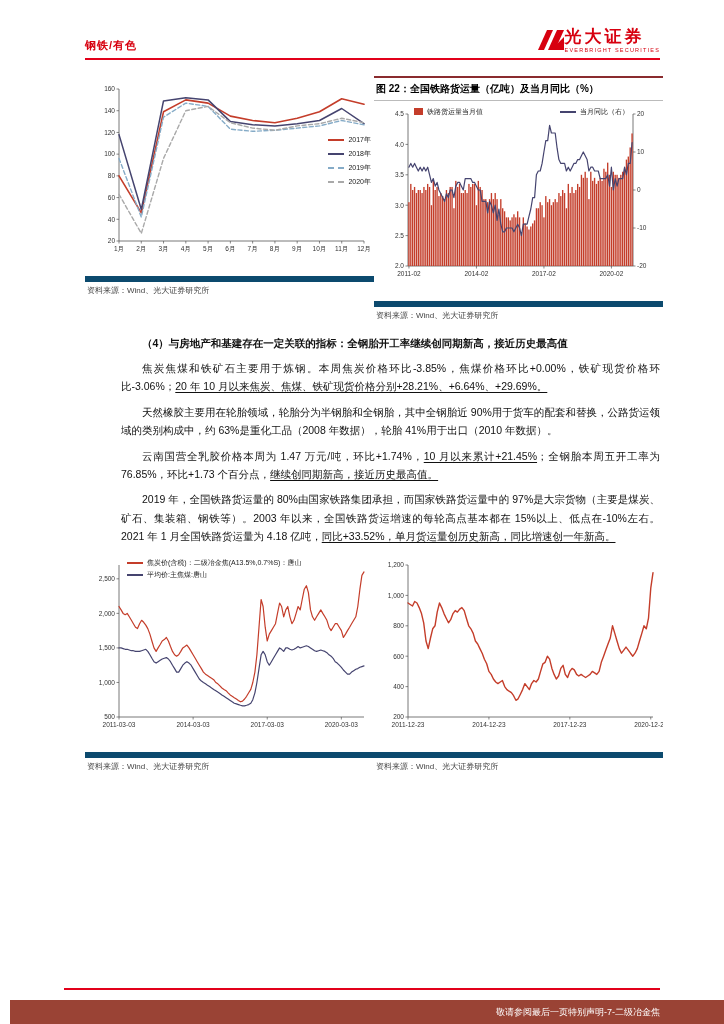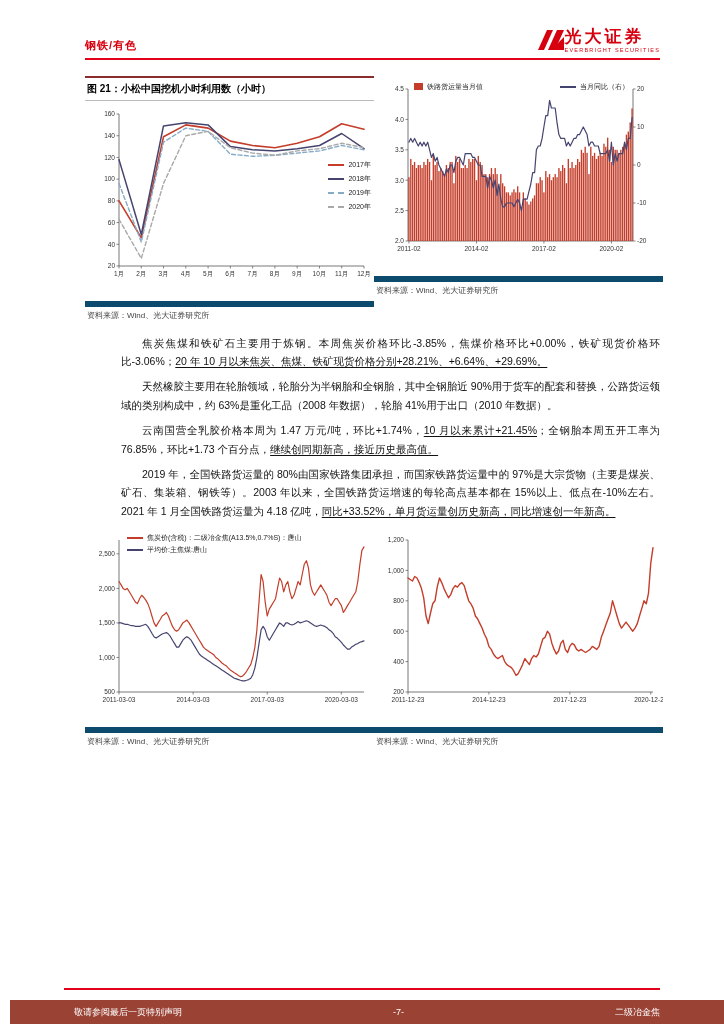--- a/index.html
+++ b/index.html
@@ -42,21 +42,21 @@
   .text-block{margin:13px 0 4px 36px;}
   .text-block p{font-size:10.5px;line-height:1.75;text-align:justify;
                 text-indent:2em;margin:0 0 7px 0;}
   .text-block p.bold{font-weight:bold;}
   .text-block .u{text-decoration:underline;text-underline-offset:2px;}
 
   
   .footer-rule{position:absolute;left:64px;right:64px;bottom:34px;
                border-top:2px solid #e2001a;}
   .footer-band{position:absolute;left:10px;right:0;bottom:0;height:24px;background:#9a4335;
-               display:flex;justify-content:space-between;align-items:center;
+               display:flex;justify-content:flex-end;align-items:center;
                padding:0 64px;box-sizing:border-box;color:#fff;font-size:9px;}
 </style>
 </head>
 <body>
 
 <div class="page">
 
   <div class="topbar">
     <span class="section-label">钢铁/有色</span>
     <div class="logo">
@@ -67,21 +67,20 @@
       </svg>
       <div class="logo-text">
         <span class="logo-cn">光大证券</span>
         <span class="logo-en">EVERBRIGHT SECURITIES</span>
       </div>
     </div>
   </div>
 
   <div class="fig-row">
     <div class="figure">
-      <div class="fig-title">图 21：小松中国挖机小时利用数（小时）</div>
       <div class="fig-chart"><svg width="289" height="178">
             <line x1="34" y1="10" x2="34" y2="162" stroke="#555" stroke-width="0.8"></line>
             <line x1="34" y1="162" x2="279" y2="162" stroke="#555" stroke-width="0.8"></line>
             <text x="30" y="164.3" text-anchor="end" font-size="6.5" fill="#333">20</text>
             <line x1="31.5" y1="162" x2="34" y2="162" stroke="#555" stroke-width="0.7"></line>
             <text x="30" y="142.58571428571432" text-anchor="end" font-size="6.5" fill="#333">40</text>
             <line x1="31.5" y1="140.2857142857143" x2="34" y2="140.2857142857143" stroke="#555" stroke-width="0.7"></line>
             <text x="30" y="120.87142857142857" text-anchor="end" font-size="6.5" fill="#333">60</text>
             <line x1="31.5" y1="118.57142857142857" x2="34" y2="118.57142857142857" stroke="#555" stroke-width="0.7"></line>
             <text x="30" y="99.15714285714284" text-anchor="end" font-size="6.5" fill="#333">80</text>
@@ -136,20 +135,21 @@
               <span>2019年</span>
             </span>
             <span class="leg-item">
               <span class="swatch" style="width: 16px; height: 0px; border-top: 2px dashed rgb(169, 169, 169);"></span>
               <span>2020年</span>
             </span>
           </div></div>
       <div class="fig-source">资料来源：Wind、光大证券研究所</div>
     </div>
     <div class="figure">
+      <div class="fig-title">图 22：全国铁路货运量（亿吨）及当月同比（%）</div>
       <div class="fig-chart"><svg width="289" height="178">
             <line x1="34" y1="10" x2="34" y2="162" stroke="#555" stroke-width="0.8"></line>
             <line x1="34" y1="162" x2="259" y2="162" stroke="#555" stroke-width="0.8"></line>
             <line x1="259" y1="10" x2="259" y2="162" stroke="#555" stroke-width="0.8"></line>
             <text x="30" y="164.3" text-anchor="end" font-size="6.5" fill="#333">2.0</text>
             <line x1="31.5" y1="162" x2="34" y2="162" stroke="#555" stroke-width="0.7"></line>
             <text x="30" y="133.90000000000003" text-anchor="end" font-size="6.5" fill="#333">2.5</text>
             <line x1="31.5" y1="131.60000000000002" x2="34" y2="131.60000000000002" stroke="#555" stroke-width="0.7"></line>
             <text x="30" y="103.5" text-anchor="end" font-size="6.5" fill="#333">3.0</text>
             <line x1="31.5" y1="101.2" x2="34" y2="101.2" stroke="#555" stroke-width="0.7"></line>
@@ -306,20 +306,21 @@
             <span class="leg-item">
               <span class="swatch" style="width: 16px; height: 0px; border-top: 2px solid rgb(69, 68, 111);"></span>
               <span>当月同比（右）</span>
             </span>
           </div></div>
       <div class="fig-source">资料来源：Wind、光大证券研究所</div>
     </div>
   </div>
 
   <div class="text-block" id="paragraphs">
+      <p class="bold"><span>（4）与房地产和基建存在一定关联的指标：全钢胎开工率继续创同期新高，接近历史最高值</span></p>
       <p><span>焦炭焦煤和铁矿石主要用于炼钢。本周焦炭价格环比-3.85%，焦煤价格环比+0.00%，铁矿现货价格环比-3.06%；</span><span class="u">20 年 10 月以来焦炭、焦煤、铁矿现货价格分别+28.21%、+6.64%、+29.69%。</span></p>
       <p><span>天然橡胶主要用在轮胎领域，轮胎分为半钢胎和全钢胎，其中全钢胎近 90%用于货车的配套和替换，公路货运领域的类别构成中，约 63%是重化工品（2008 年数据），轮胎 41%用于出口（2010 年数据）。</span></p>
       <p><span>云南国营全乳胶价格本周为 1.47 万元/吨，环比+1.74%，</span><span class="u">10 月以来累计+21.45%</span><span>；全钢胎本周五开工率为 76.85%，环比+1.73 个百分点，</span><span class="u">继续创同期新高，接近历史最高值。</span></p>
       <p><span>2019 年，全国铁路货运量的 80%由国家铁路集团承担，而国家铁路货运量中的 97%是大宗货物（主要是煤炭、矿石、集装箱、钢铁等）。2003 年以来，全国铁路货运增速的每轮高点基本都在 15%以上、低点在-10%左右。2021 年 1 月全国铁路货运量为 4.18 亿吨，</span><span class="u">同比+33.52%，单月货运量创历史新高，同比增速创一年新高。</span></p>
     </div>
 
   <div class="fig-row second">
     <div class="figure">
       <div class="fig-chart"><svg width="289" height="178">
             <line x1="34" y1="10" x2="34" y2="162" stroke="#555" stroke-width="0.8"></line>

